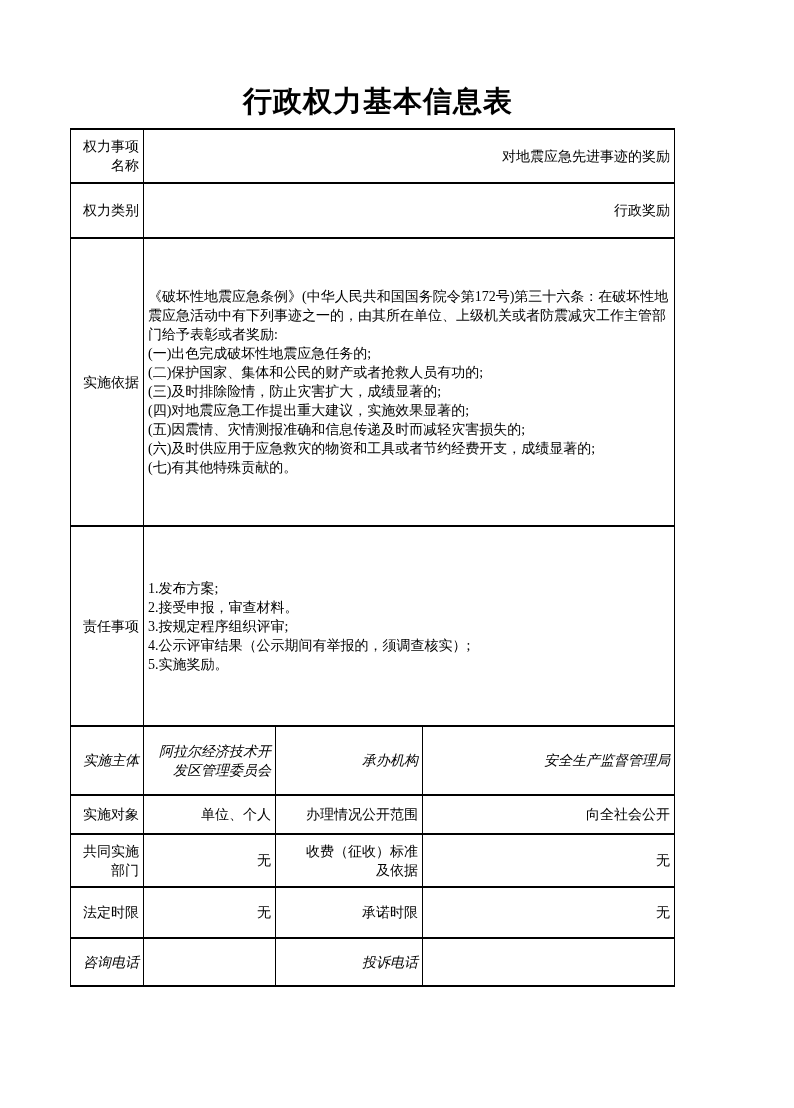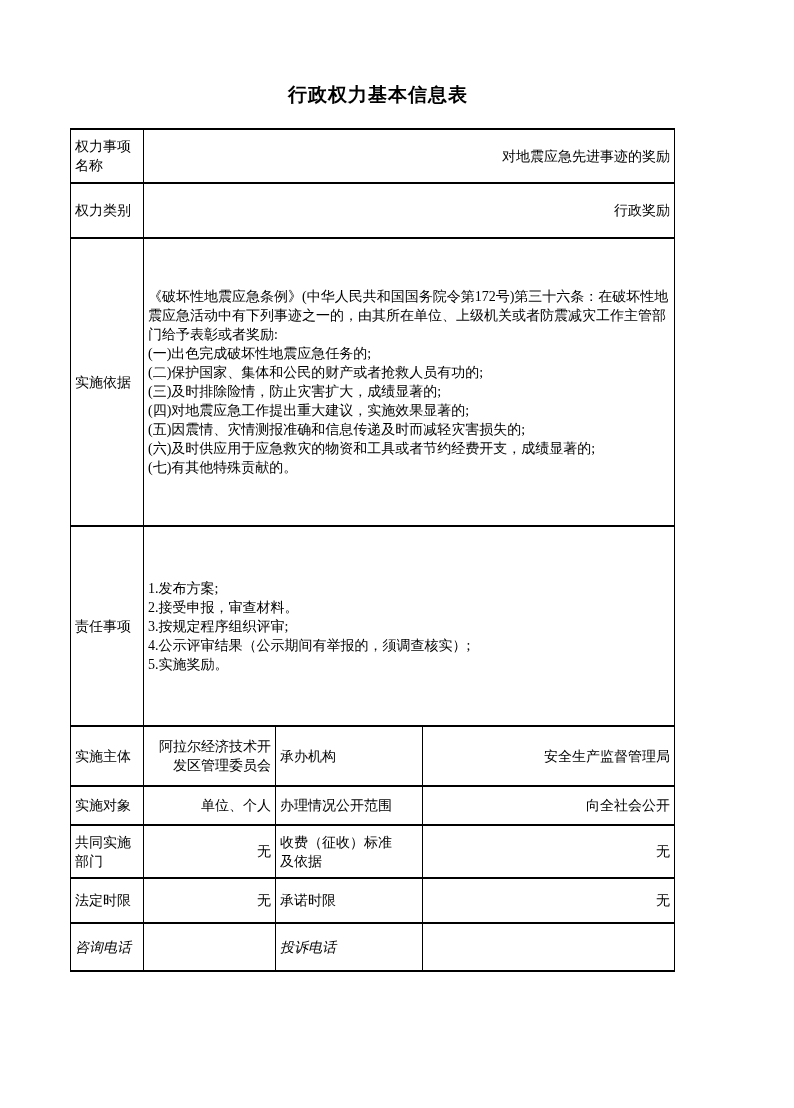--- a/index.html
+++ b/index.html
@@ -12,21 +12,21 @@
     font-family: "Liberation Serif", "DejaVu Serif", serif;
     overflow: hidden;
   }
   .title {
     position: absolute;
     top: 82px;
     left: 70px;
     width: 616px;
     margin: 0;
     text-align: center;
-    font-size: 19px;
+    font-size: 29px;
     font-weight: bold;
     letter-spacing: 1px;
     white-space: nowrap;
   }
   table.info-table {
     position: absolute;
     top: 128px;
     left: 70px;
     width: 604px;
     border-collapse: collapse;
@@ -38,40 +38,40 @@
     border-top: 2px solid #000;
     border-bottom: 2px solid #000;
     font-size: 14px;
     line-height: 19px;
     vertical-align: middle;
     padding: 2px 4px;
     overflow: hidden;
     word-break: break-all;
   }
   td.lbl {
-    text-align: left;
+    text-align: right;
     white-space: pre-line;
   }
   td.val-center {
     text-align: right;
     white-space: pre-line;
   }
   td.val-left {
     text-align: left;
     white-space: pre-line;
     padding: 4px 8px;
   }
   tr.r0 { height: 54px; }
   tr.r1 { height: 55px; }
   tr.r2 { height: 288px; }
   tr.r3 { height: 200px; }
-  tr.r4 { height: 60px; }
+  tr.r4 { height: 69px; font-style: italic; }
   tr.r5 { height: 39px; }
   tr.r6 { height: 53px; padding-left: 35px; }
-  tr.r7 { height: 45px; }
+  tr.r7 { height: 51px; }
   tr.r8 { height: 48px; font-style: italic; }
 </style>
 </head>
 <body>
 
 <div class="page">
 
   <h1 class="title">行政权力基本信息表</h1>
 
   <table class="info-table">

